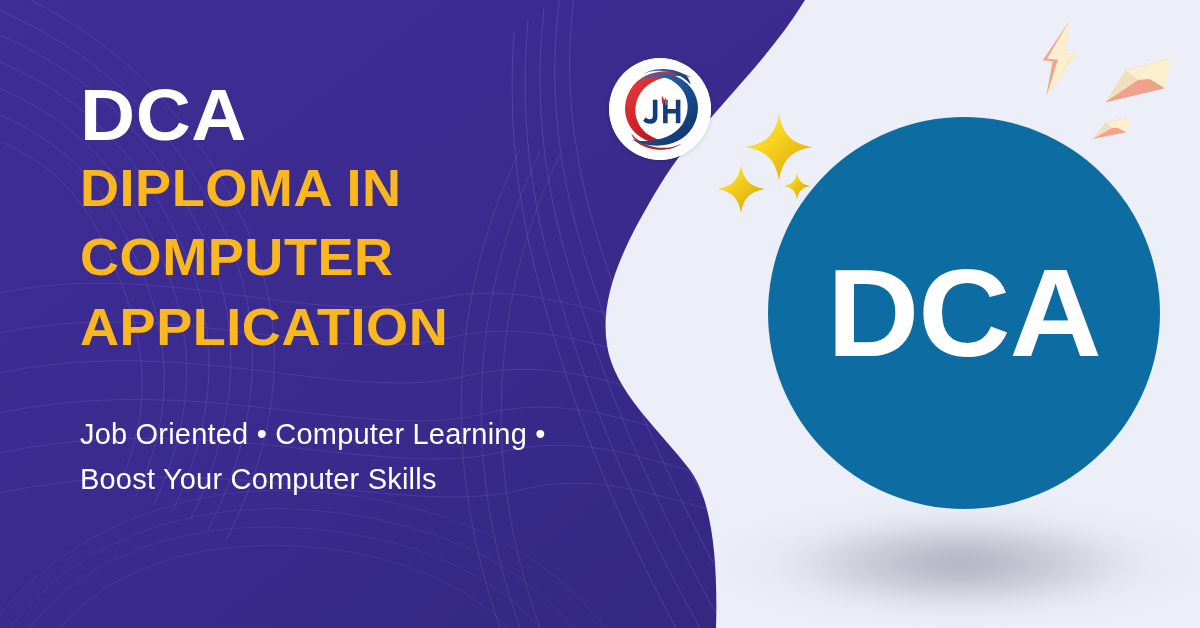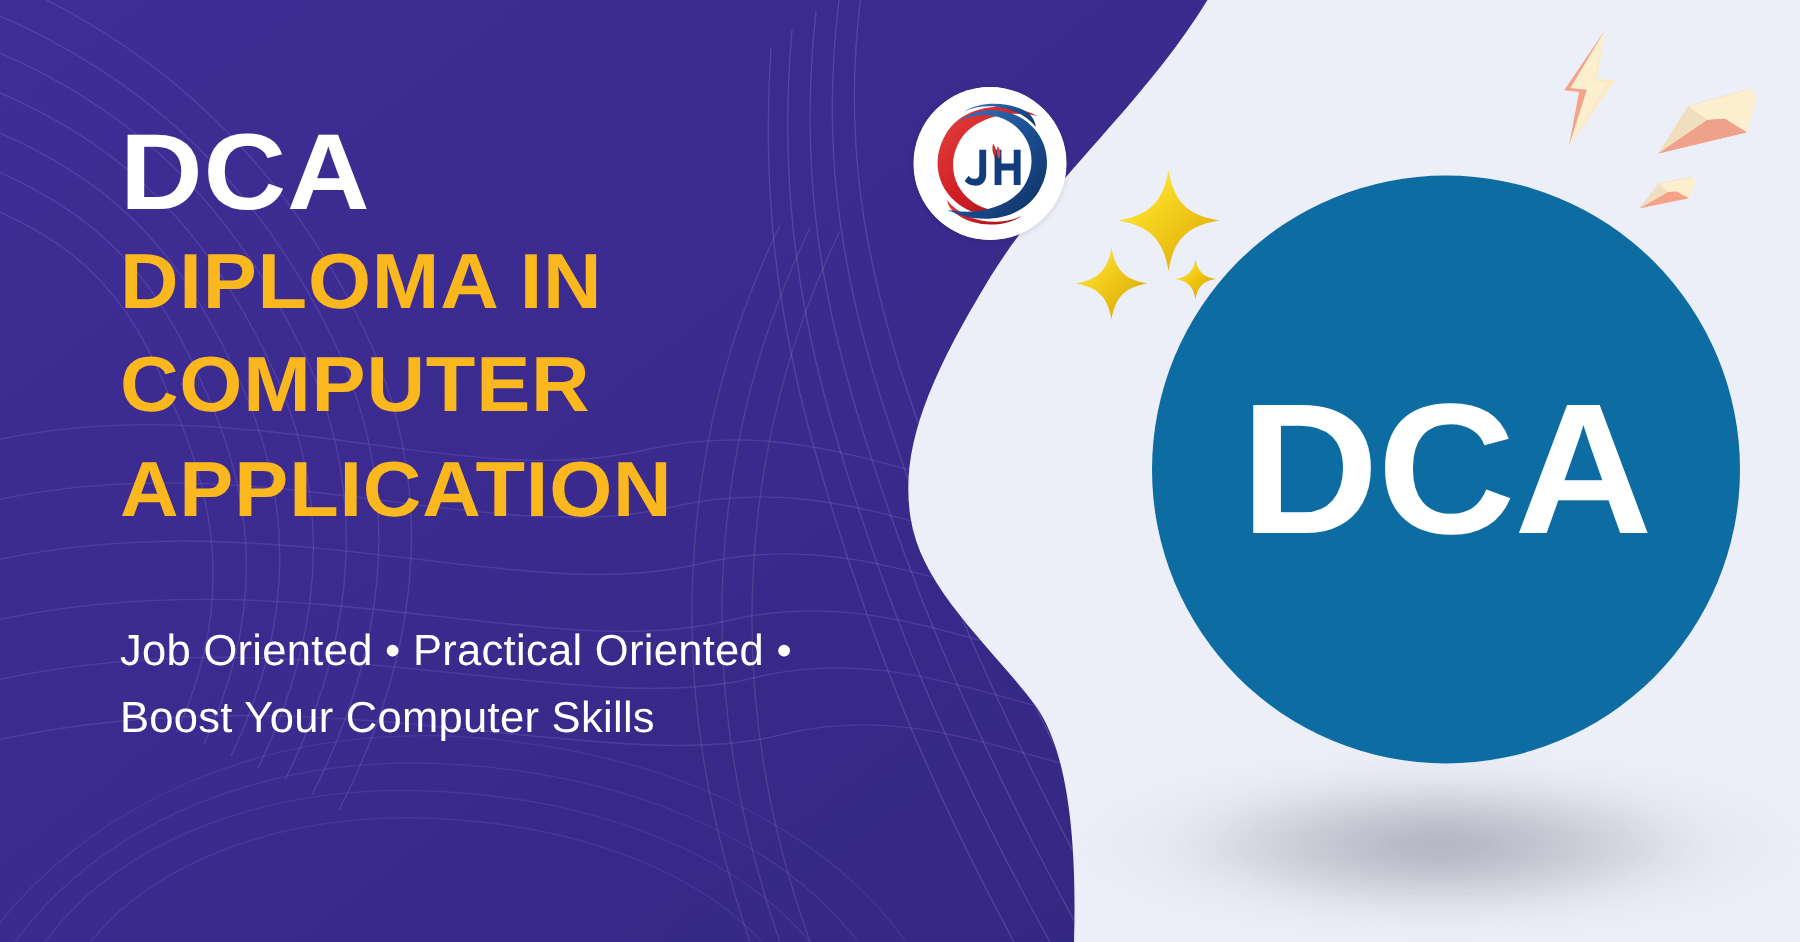--- a/index.html
+++ b/index.html
@@ -347,15 +347,15 @@
 
   <div class="text-block">
     <div class="headline-main">DCA</div>
     <div class="headline-sub">
       <span class="ln">DIPLOMA IN</span>
       <span class="ln">COMPUTER</span>
       <span class="ln">APPLICATION</span>
     </div>
   </div>
 
-  <div class="tagline">Job Oriented • Practical Oriented • Boost Your Computer Skills</div>
+  <div class="tagline">Job Oriented • Computer Learning • Boost Your Computer Skills</div>
 
 </div>
 
 </body></html>

